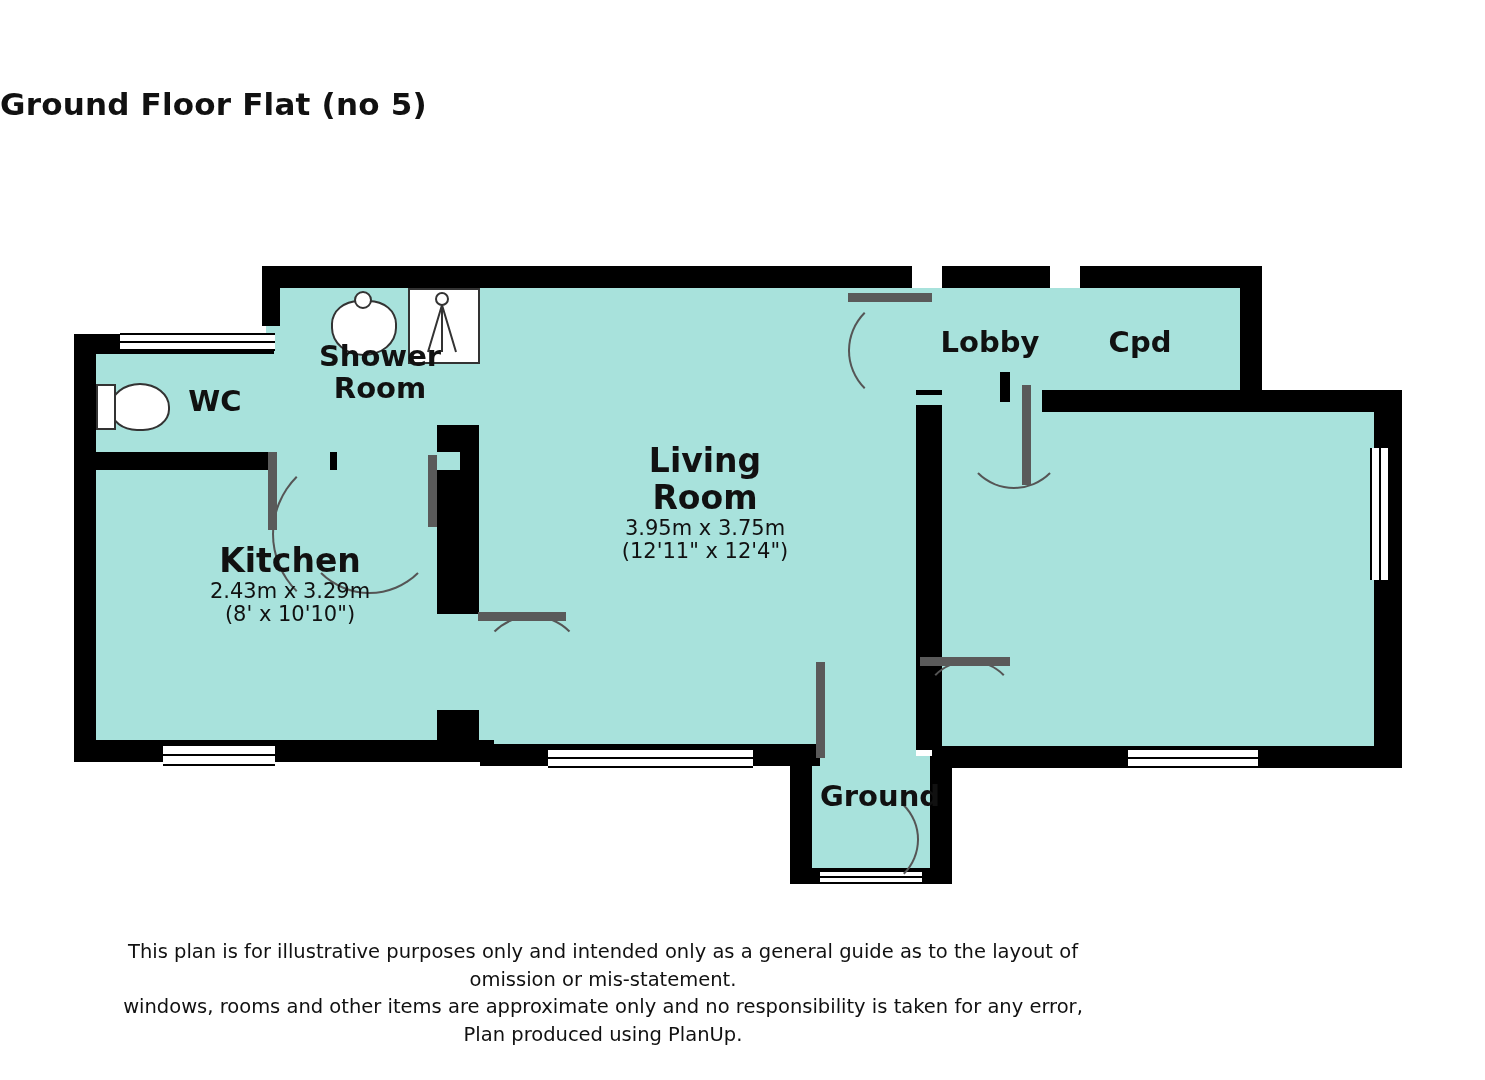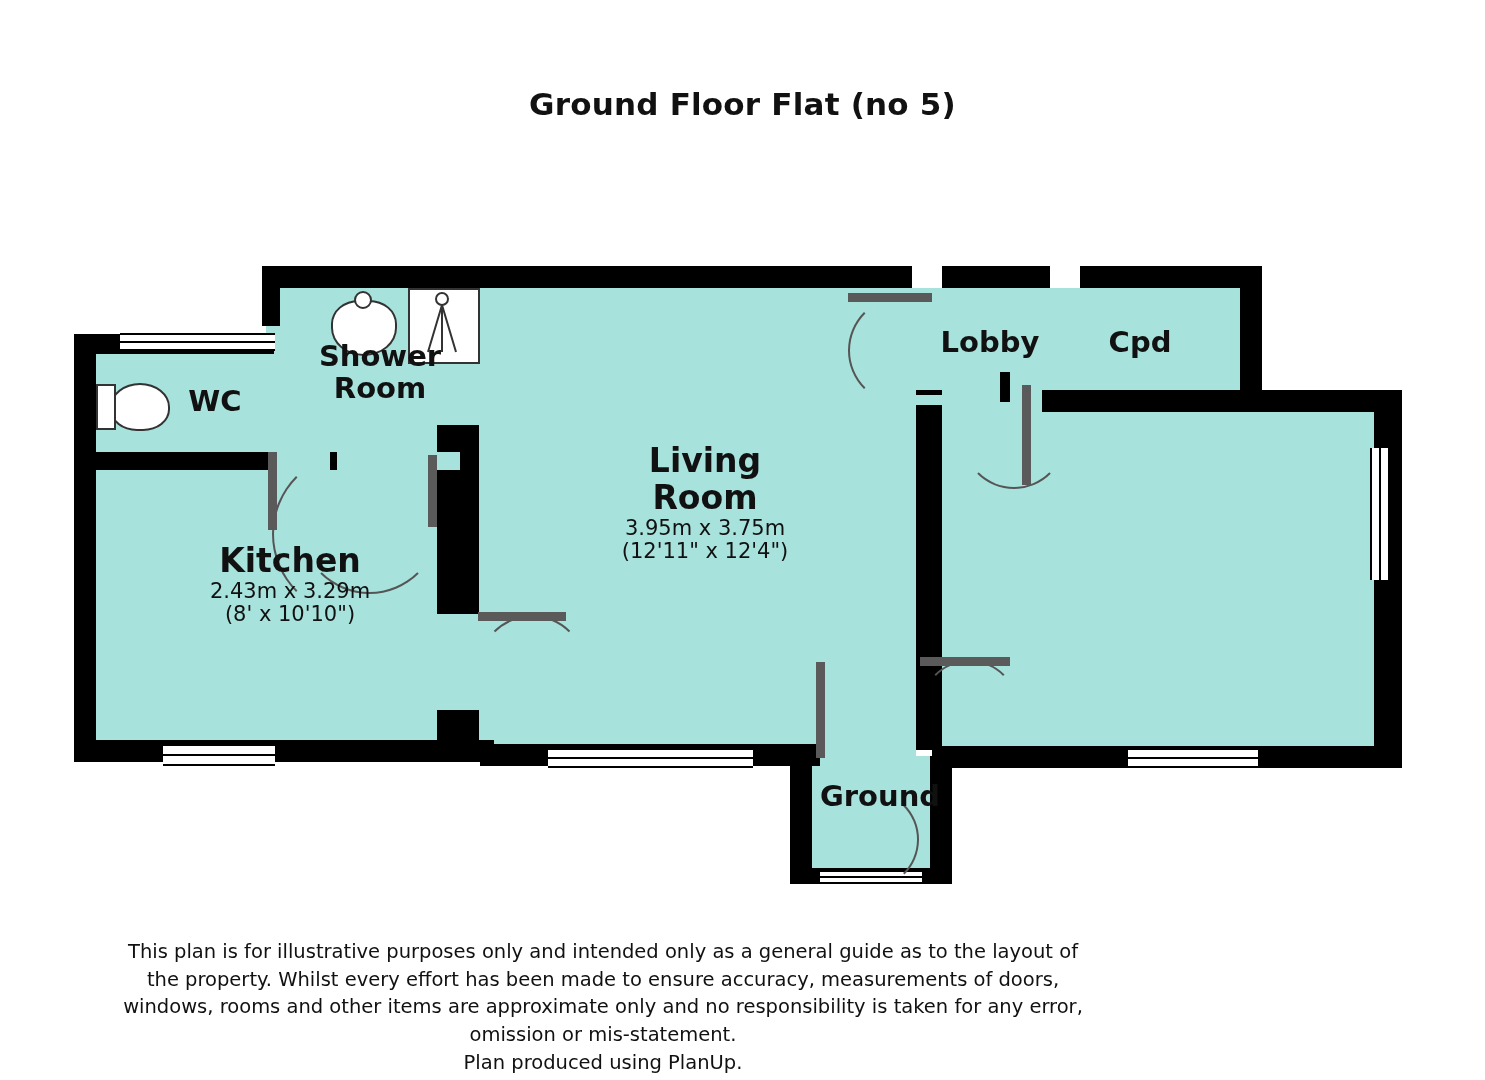--- a/index.html
+++ b/index.html
@@ -14,21 +14,20 @@
     font-family: "DejaVu Sans", sans-serif;
     color: #111111;
     overflow: hidden;
   }
 
   #plan-title {
     position: absolute;
     top: 86px;
     left: 0;
     width: 1485px;
-    text-align: center;
     font-size: 31px;
     font-weight: bold;
     letter-spacing: 0.2px;
     color: #111111;
   }
 
   #floorplan {
     position: absolute;
     top: 0;
     left: 0;
@@ -294,17 +293,16 @@
 
 
   <div class="label small" style="left:790px; top:780px; width:180px;">
     <span class="rname">Ground</span>
   </div>
 
 </div>
 
 <div id="disclaimer">
   <div>This plan is for illustrative purposes only and intended only as a general guide as to the layout of</div>
-  <div>the property. Whilst every effort has been made to ensure accuracy, measurements of doors,</div>
+  <div>omission or mis-statement.</div>
   <div>windows, rooms and other items are approximate only and no responsibility is taken for any error,</div>
-  <div>omission or mis-statement.</div>
   <div>Plan produced using PlanUp.</div>
 </div>
 
 </body></html>

